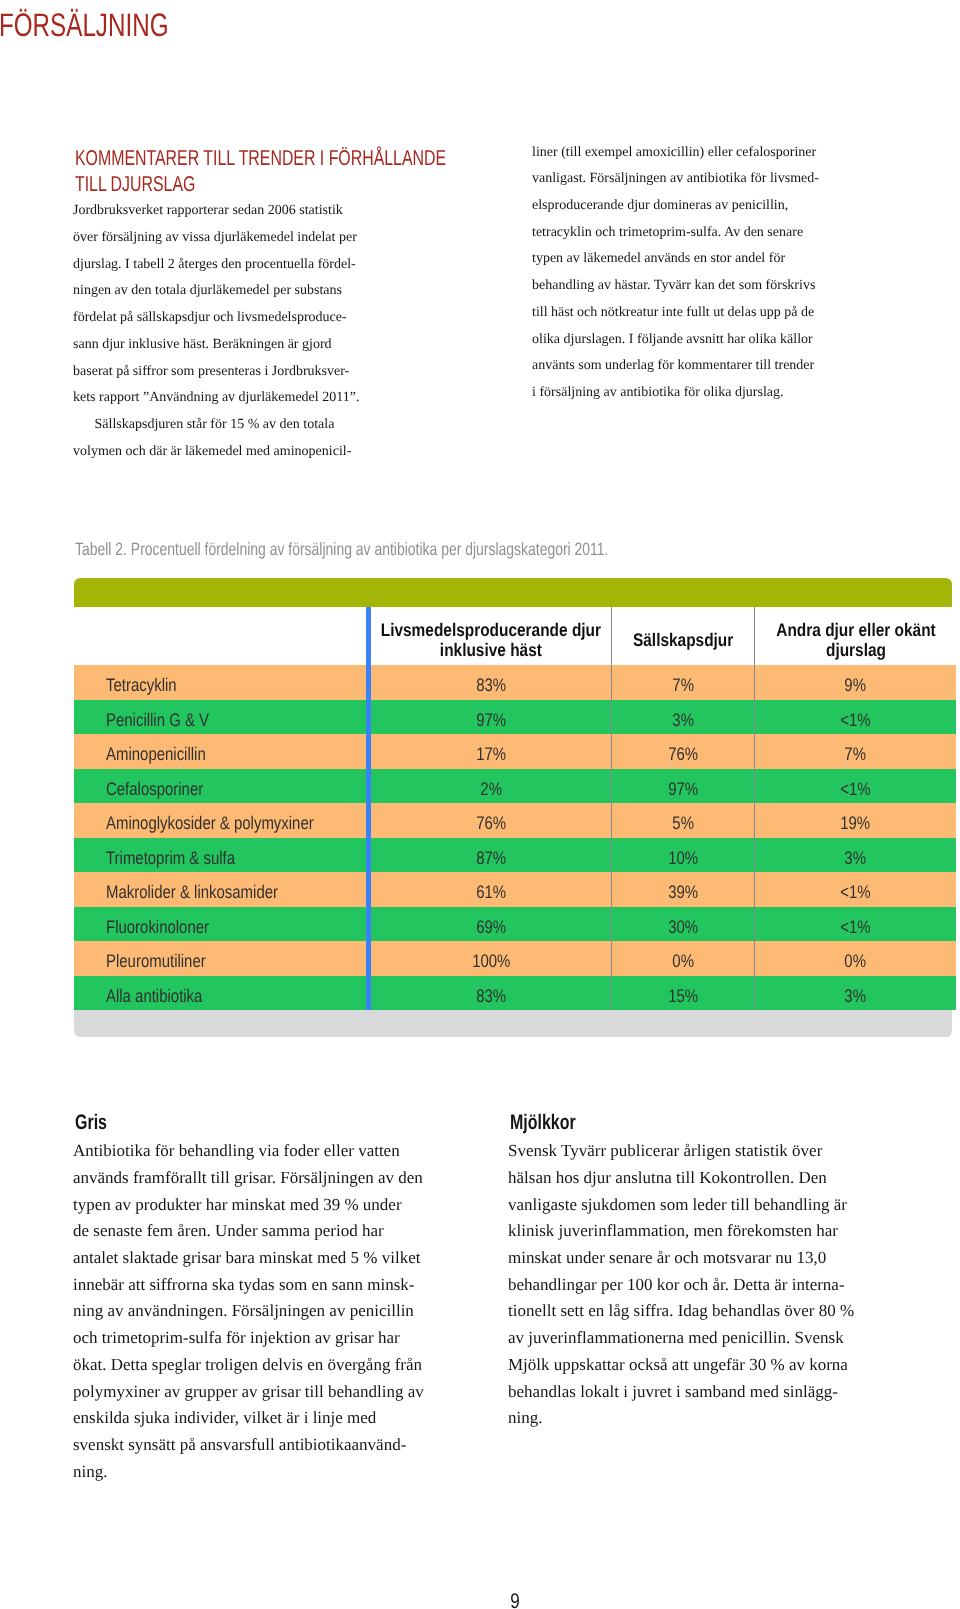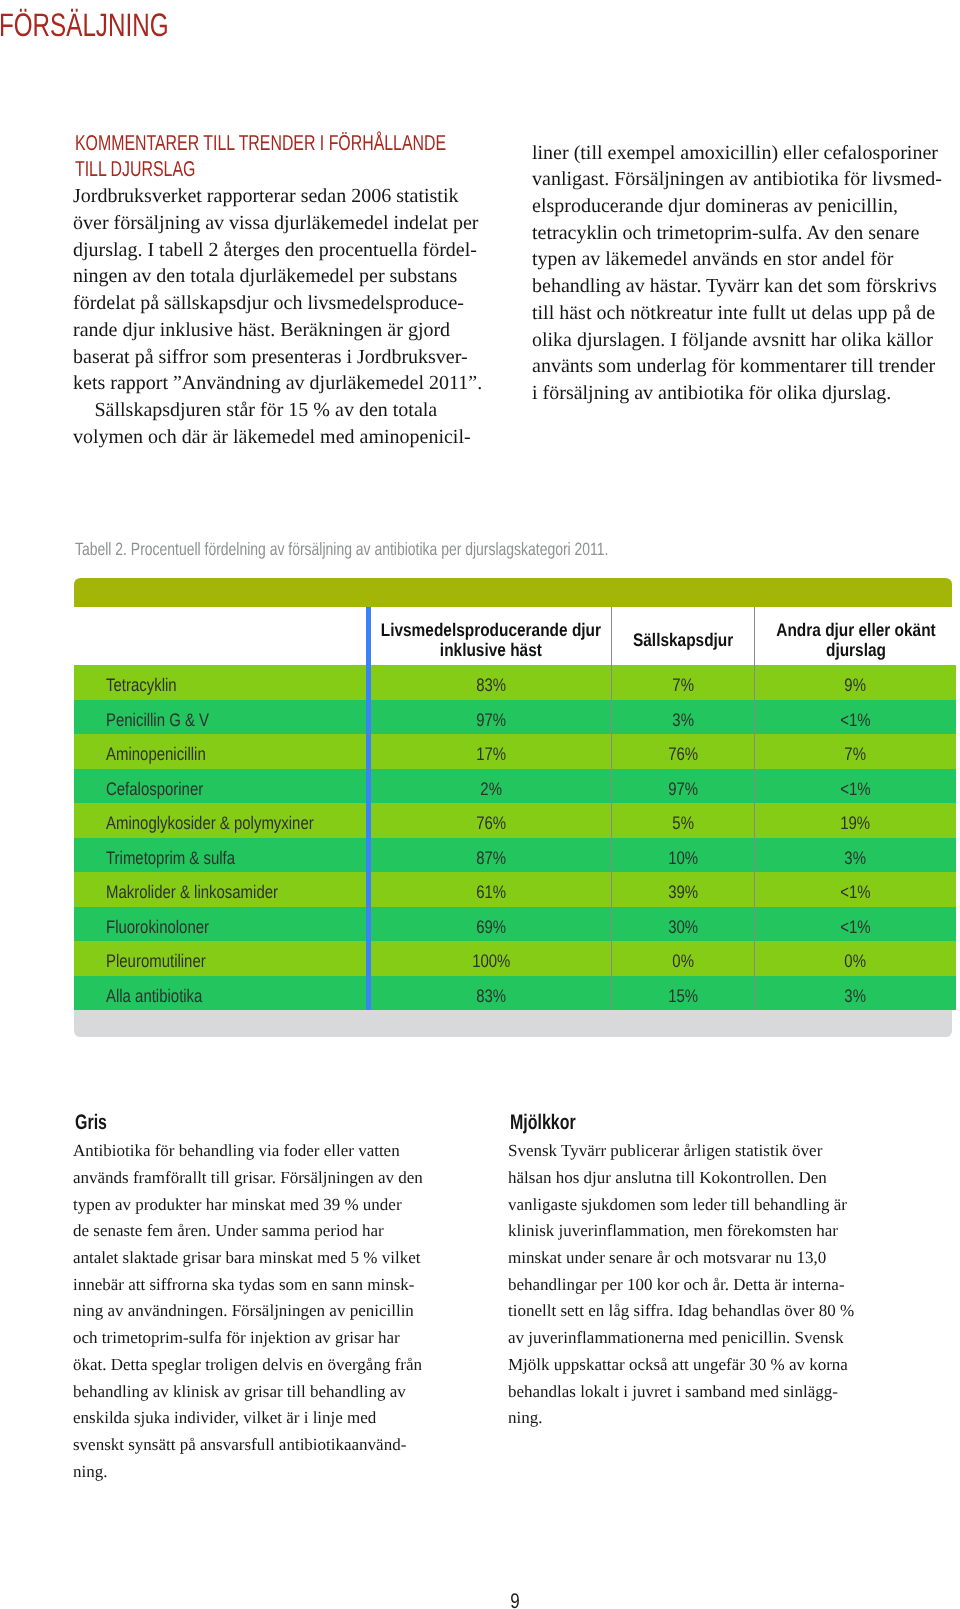--- a/index.html
+++ b/index.html
@@ -11,52 +11,52 @@
         transform:translateZ(0);}
 
   
   .runhead{position:absolute;left:-1px;top:9.2px;
     font-family:"Liberation Sans",sans-serif;font-weight:400;
     font-size:32.5px;line-height:32.5px;letter-spacing:0px;
     color:#a8281f;transform:scaleX(.745);transform-origin:left top;
     white-space:nowrap;}
 
   
-  .colL{position:absolute;left:73px;top:130px;width:410px;}
+  .colL{position:absolute;left:73px;top:145px;width:410px;}
   .colR{position:absolute;left:532px;top:139.6px;width:420px;}
 
   .sechead{font-family:"Liberation Sans",sans-serif;font-weight:400;
     font-size:21.5px;line-height:26.4px;color:#a8281f;white-space:nowrap;
     transform:scaleX(.739);transform-origin:left top;margin-left:2.3px;}
 
   .colL .bodyblock{margin-top:0.5px;}
   .botL .bodyblock,.botR .bodyblock{margin-top:1.6px;}
 
-  .ln{font-size:20px;line-height:26.7px;white-space:pre;
+  .ln{font-size:14px;line-height:26.7px;white-space:pre;
      font-family:"Liberation Serif",serif;color:#161616;}
   .ln.indent{padding-left:21.5px;}
   .botL .ln,.botR .ln{font-size:17px;}
 
   
   .caption{position:absolute;left:75px;top:540.5px;
     font-family:"Liberation Sans",sans-serif;font-size:17.9px;line-height:17.9px;
     color:#8e9190;
     transform:scaleX(.780);transform-origin:left top;white-space:nowrap;}
 
   .tbl{position:absolute;left:74.2px;top:578.4px;width:878.2px;}
   .tbl-green{height:29px;background:#a3b608;border-radius:6.3px 6.3px 0 0;}
   table{border-collapse:collapse;width:100%;table-layout:fixed;
     font-family:"Liberation Sans",sans-serif;}
   .tbl-foot{height:27px;background:#d8d9db;border-radius:0 0 6.3px 6.3px;}
 
   th{padding:0;font-weight:700;font-size:18.2px;line-height:20.6px;color:#111;
      vertical-align:middle;height:58px;}
   td{padding:0;font-weight:400;font-size:18.2px;line-height:34.5px;color:#303030;
      height:34.5px;}
-  tr.odd{background:#84cc16;}
+  tr.odd{background:#fdba74;}
   tr.even{background:#22c55e;margin-top:32px;}
   .c0{width:294.3px;text-align:left;padding-left:31.4px;box-sizing:border-box;}
   .c1{width:240.3px;text-align:center;border-left:5px solid #3b82f6;}
   .c2{width:142.0px;text-align:center;border-left:1px solid #868a8a;}
   .c3{width:200.6px;text-align:center;border-left:1px solid #868a8a;}
   
   .cellwrap{display:flex;align-items:center;justify-content:center;
             height:34.5px;overflow:visible;padding-top:5.4px;box-sizing:border-box;}
   .hdrwrap{display:flex;align-items:center;justify-content:center;
             height:58px;overflow:visible;padding-top:8px;box-sizing:border-box;}
@@ -89,21 +89,21 @@
 
   <div class="colL">
     <div class="sechead">KOMMENTARER TILL TRENDER I FÖRHÅLLANDE</div>
     <div class="sechead">TILL DJURSLAG</div>
     <div class="bodyblock">
         <div class="ln">Jordbruksverket rapporterar sedan 2006 statistik</div>
         <div class="ln">över försäljning av vissa djurläkemedel indelat per</div>
         <div class="ln">djurslag. I tabell 2 återges den procentuella fördel-</div>
         <div class="ln">ningen av den totala djurläkemedel per substans</div>
         <div class="ln">fördelat på sällskapsdjur och livsmedelsproduce-</div>
-        <div class="ln">rande djur inklusive häst. Beräkningen är gjord</div>
+        <div class="ln">sann djur inklusive häst. Beräkningen är gjord</div>
         <div class="ln">baserat på siffror som presenteras i Jordbruksver-</div>
         <div class="ln">kets rapport ”Användning av djurläkemedel 2011”.</div>
         <div class="ln indent">Sällskapsdjuren står för 15 % av den totala</div>
         <div class="ln">volymen och där är läkemedel med aminopenicil-</div>
       </div>
   </div>
 
   <div class="colR">
     <div>
         <div class="ln">liner (till exempel amoxicillin) eller cefalosporiner</div>
@@ -375,21 +375,21 @@
     <div class="bodyblock">
         <div class="ln">Antibiotika för behandling via foder eller vatten</div>
         <div class="ln">används framförallt till grisar. Försäljningen av den</div>
         <div class="ln">typen av produkter har minskat med 39 % under</div>
         <div class="ln">de senaste fem åren. Under samma period har</div>
         <div class="ln">antalet slaktade grisar bara minskat med 5 % vilket</div>
         <div class="ln">innebär att siffrorna ska tydas som en sann minsk-</div>
         <div class="ln">ning av användningen. Försäljningen av penicillin</div>
         <div class="ln">och trimetoprim-sulfa för injektion av grisar har</div>
         <div class="ln">ökat. Detta speglar troligen delvis en övergång från</div>
-        <div class="ln">behandling av klinisk av grisar till behandling av</div>
+        <div class="ln">polymyxiner av grupper av grisar till behandling av</div>
         <div class="ln">enskilda sjuka individer, vilket är i linje med</div>
         <div class="ln">svenskt synsätt på ansvarsfull antibiotikaanvänd-</div>
         <div class="ln">ning.</div>
       </div>
   </div>
 
   <div class="botR">
     <div class="subhead">Mjölkkor</div>
     <div class="bodyblock">
         <div class="ln">Svensk Tyvärr publicerar årligen statistik över</div>

